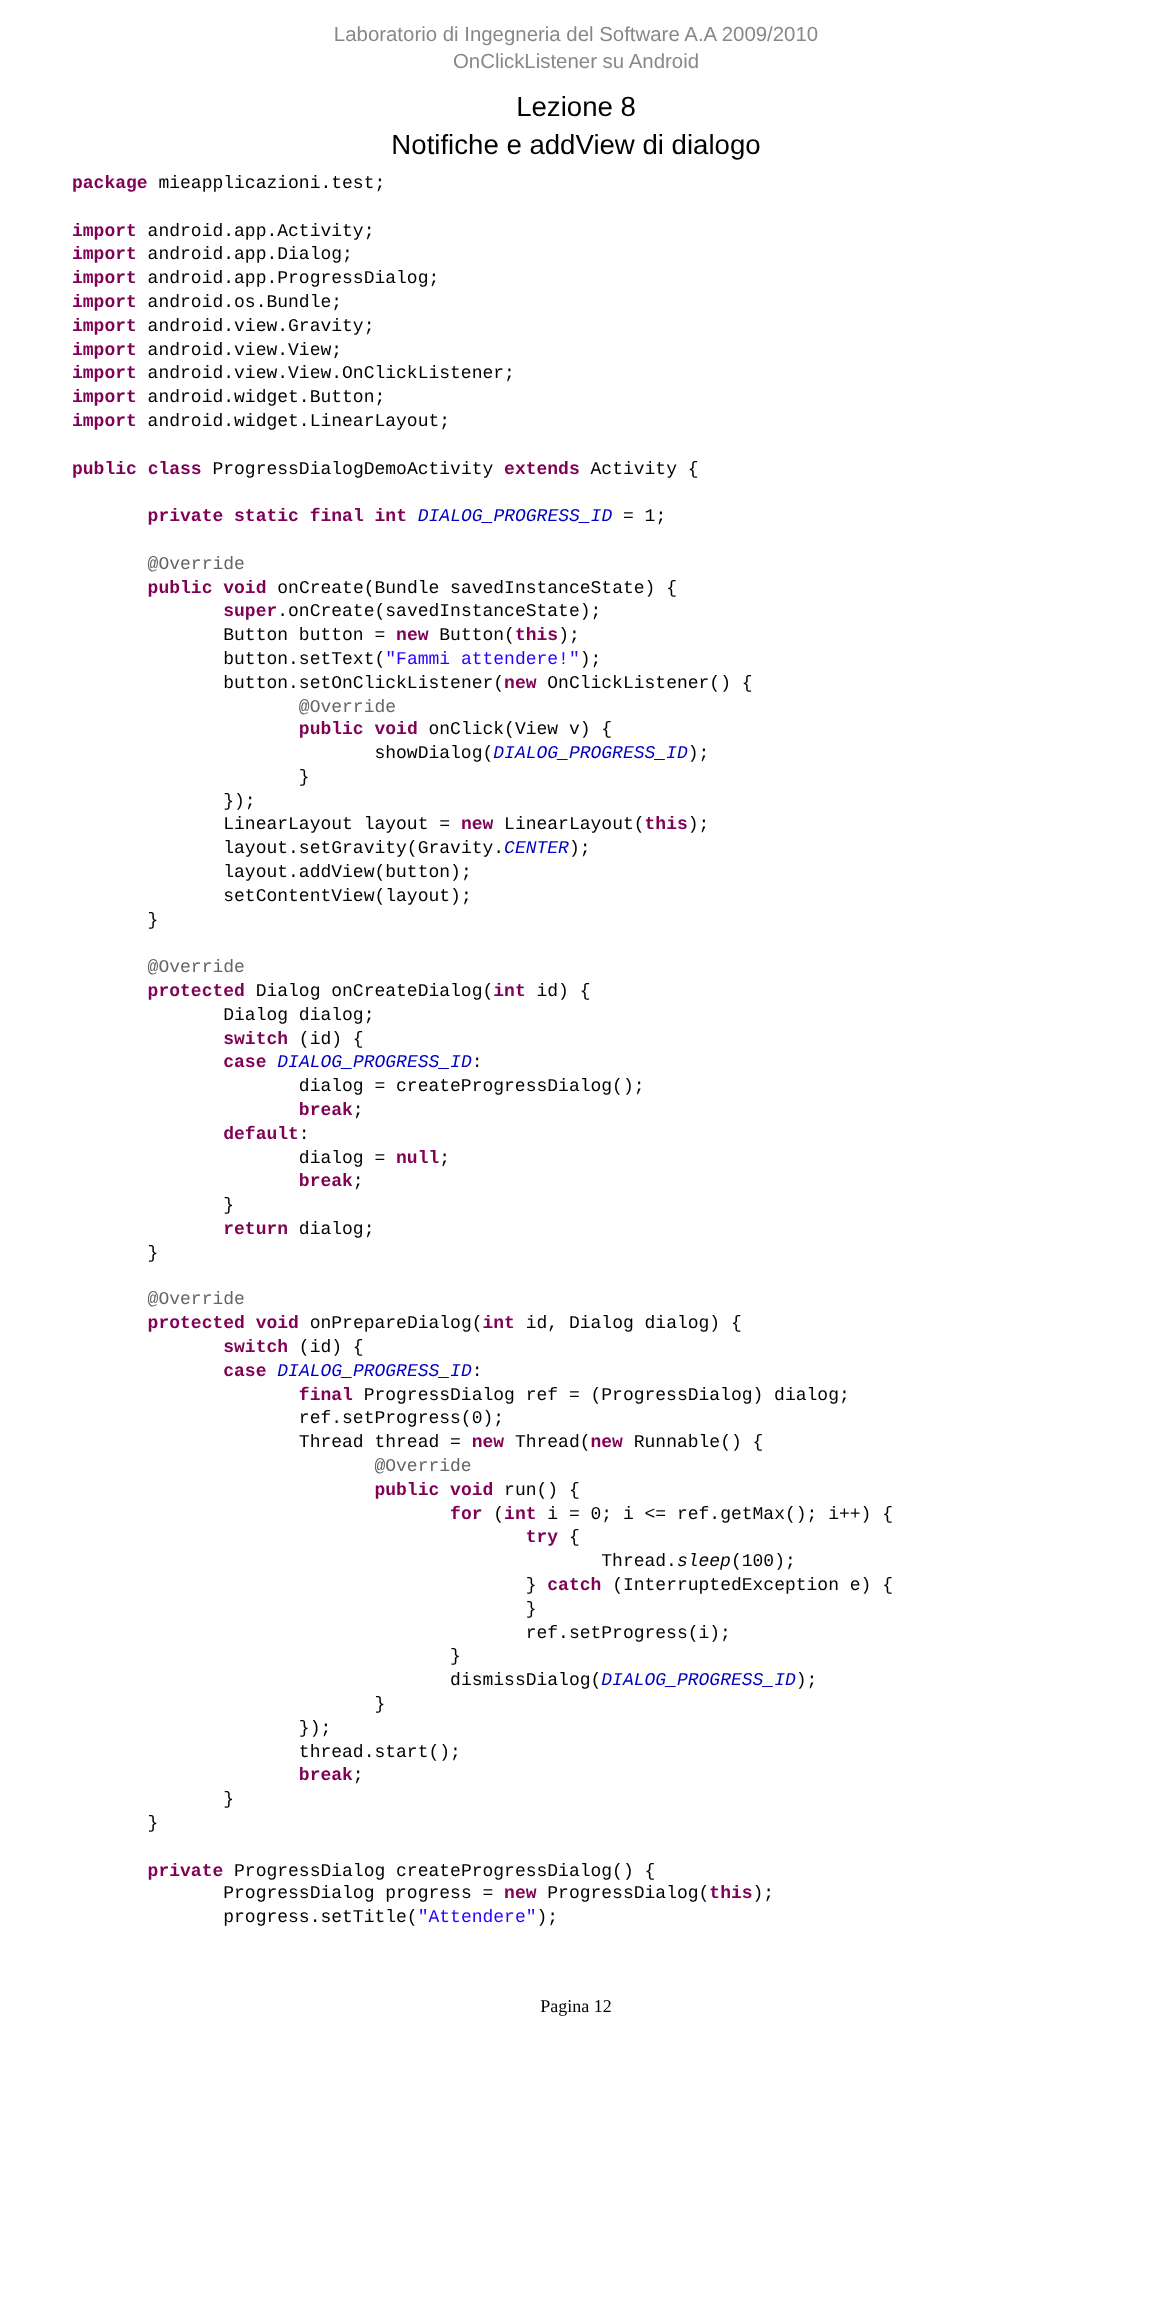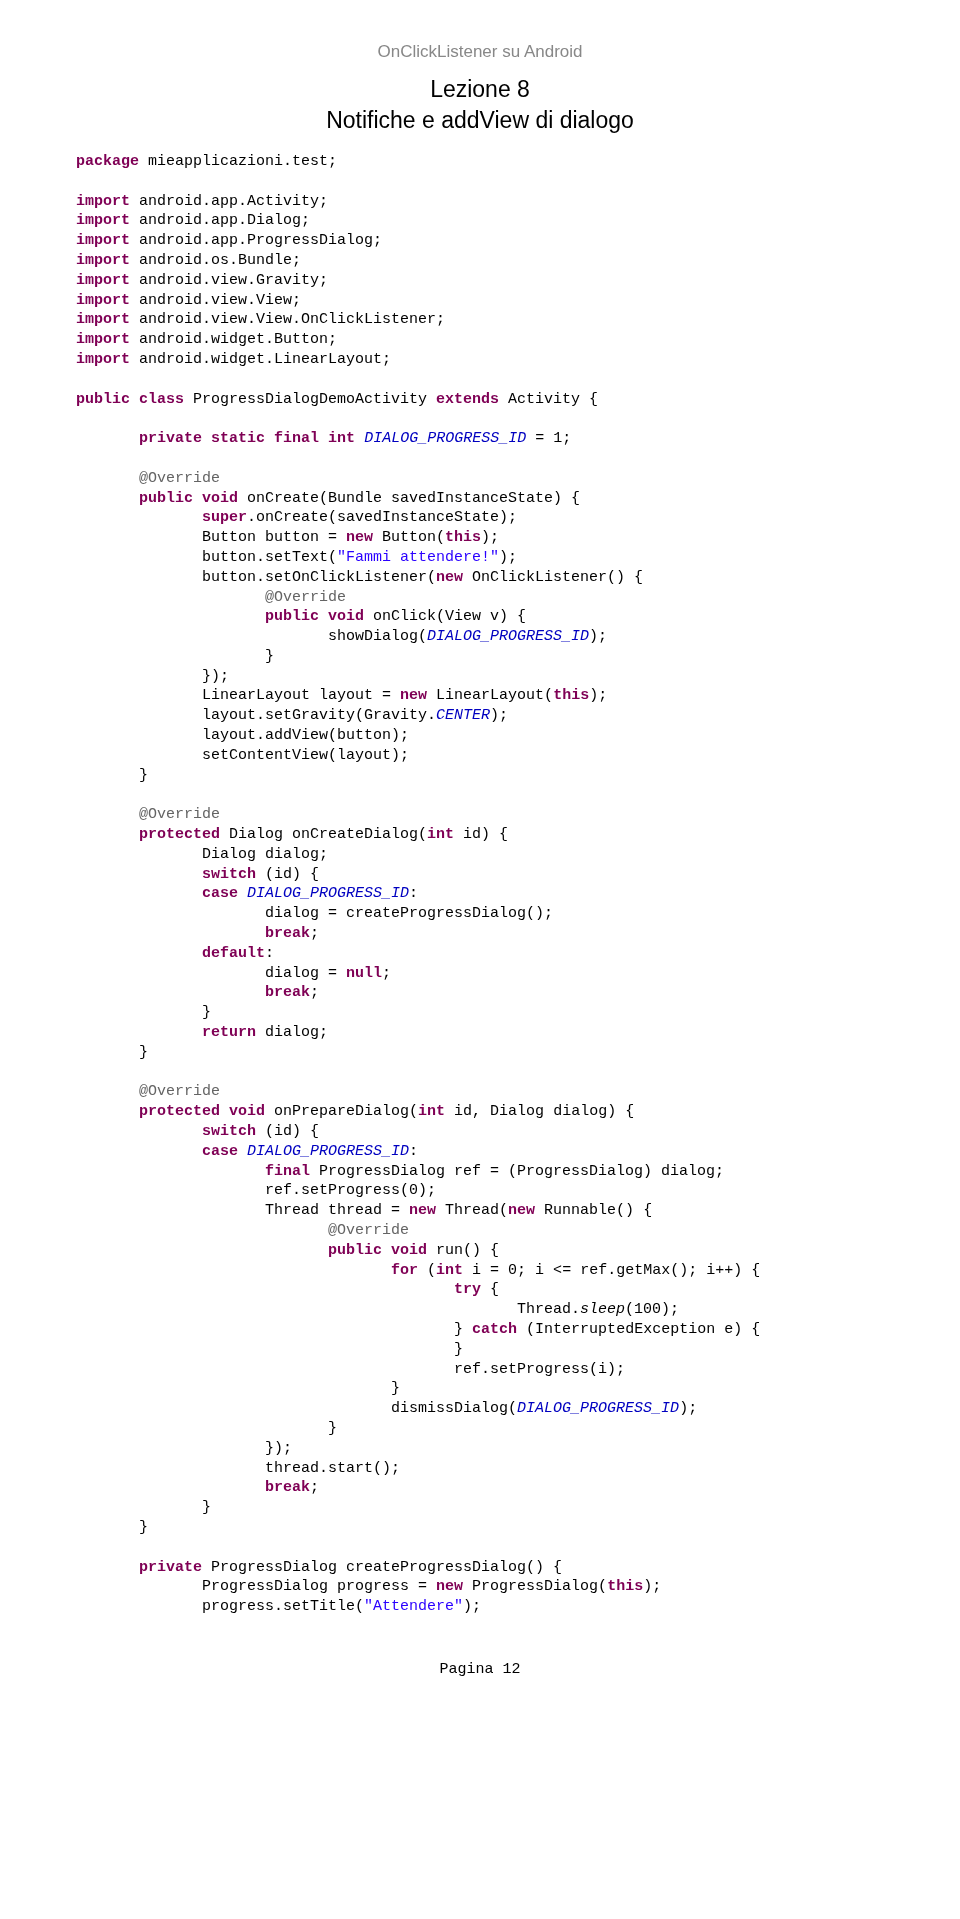--- a/index.html
+++ b/index.html
@@ -23,39 +23,39 @@
     font-size: 23px;
     line-height: 1.35;
     margin-bottom: 8px;
     margin-top: 10px;
   }
   pre.code {
     font-family: "Courier New", Courier, monospace;
     font-size: 15px;
     line-height: 1.32;
     white-space: pre;
-    margin: 16px;
+    margin: 0;
   }
   .footer {
     text-align: center;
     font-size: 15px;
-    margin-top: 44px;
-    font-family: Liberation Mono, monospace;
+    margin-top: 56px;
+    font-family: Liberation Serif, serif;
   }
   .kw { color: #7f0055; font-weight: bold; }
   .str { color: #2a00ff; }
   .const { color: #0000c0; font-style: italic; }
   .ann { color: #646464; }
   .sfield { font-style: italic; }
 </style>
 </head>
 <body>
 
 <div class="header">
-  <br>
+  <span>Laboratorio di Ingegneria del Software A.A 2009/2010</span><br>
   <span>OnClickListener su Android</span>
 </div>
 
 <div class="lesson-title">
   <span>Lezione 8</span><br>
   <span>Notifiche e addView di dialogo</span>
 </div>
 
 <pre class="code"><span class="kw">package</span><span> mieapplicazioni.test;</span>
 

